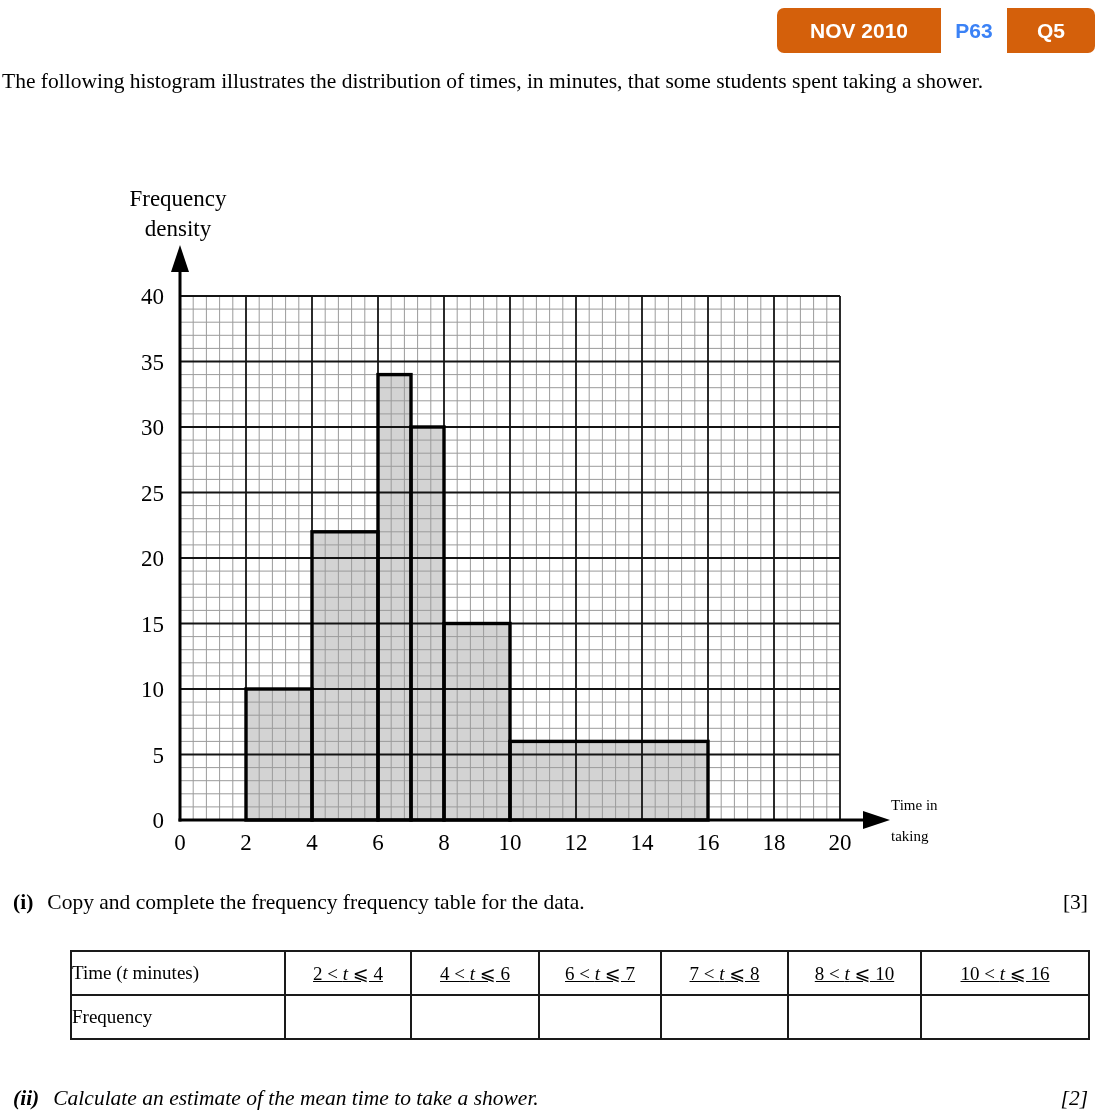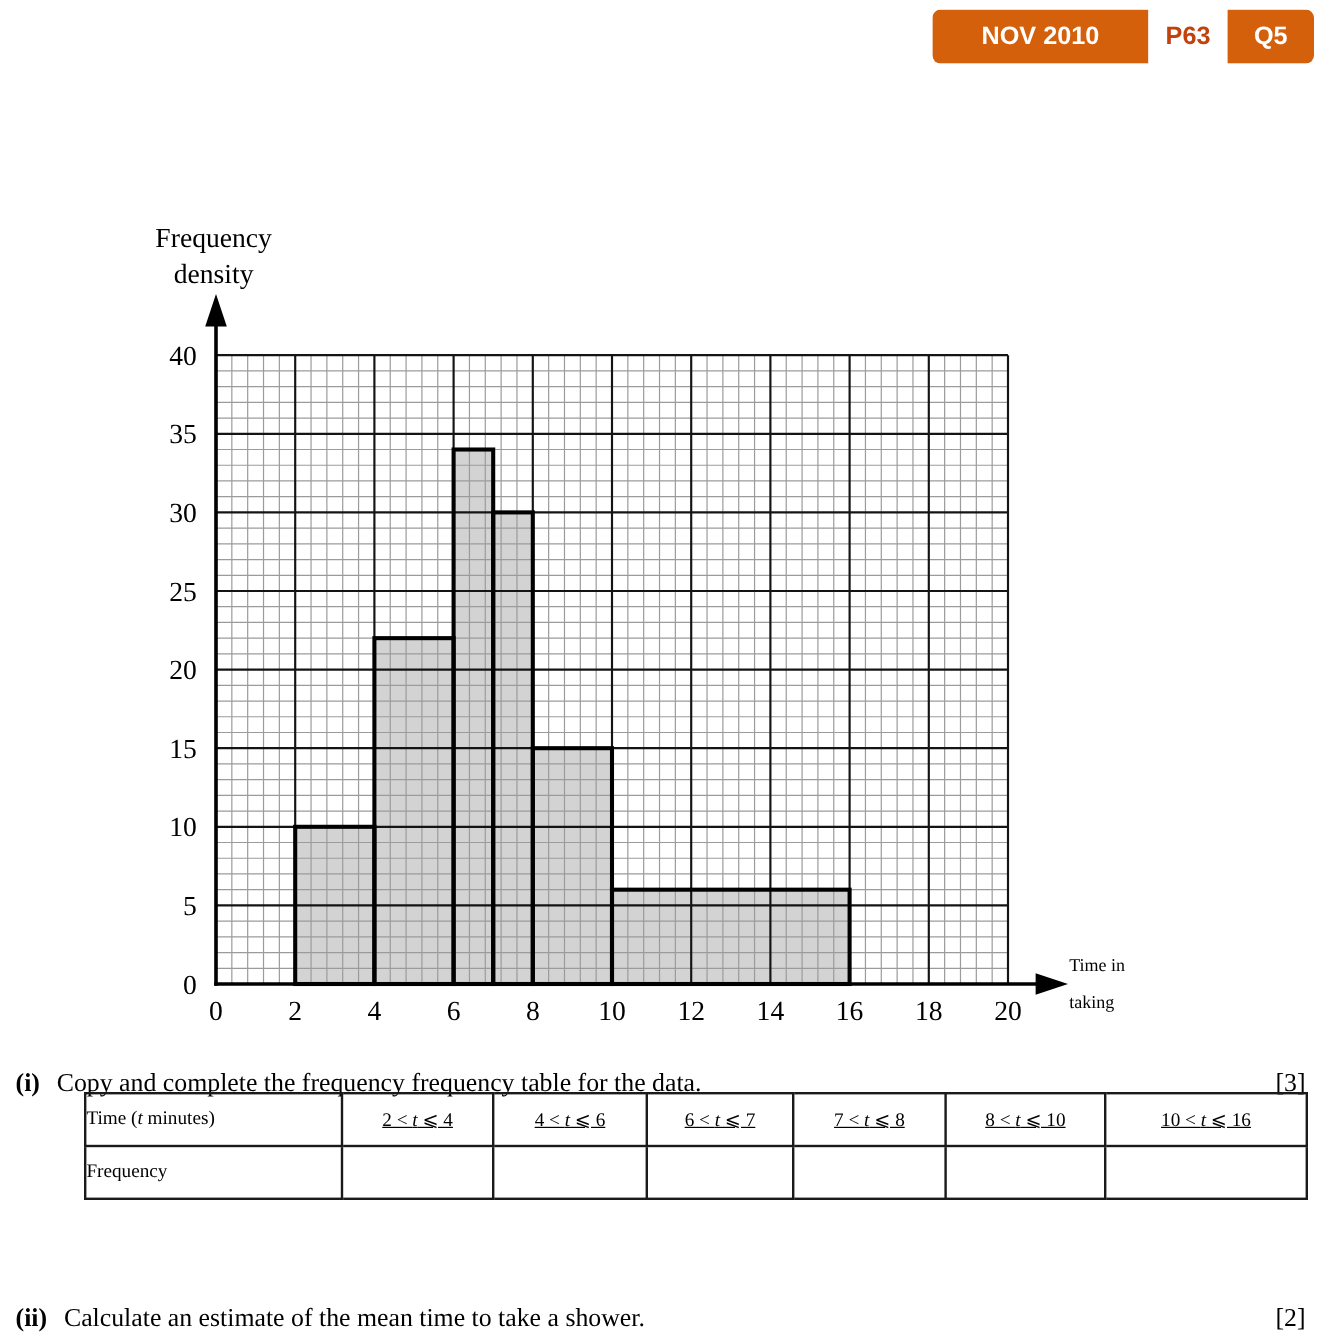--- a/index.html
+++ b/index.html
@@ -6,58 +6,59 @@
   html,body{margin:0;padding:0;background:#fff;}
   body{font-family:"Liberation Serif","DejaVu Serif",serif;color:#000;}
   .page{position:relative;width:1100px;height:1116px;background:#fff;overflow:hidden;}
 
   
   .badge{position:absolute;left:777px;top:8px;width:318px;height:45px;display:flex;
          border-radius:7px;overflow:hidden;
          font-family:"Liberation Sans","DejaVu Sans",sans-serif;font-weight:bold;font-size:21px;}
   .badge .seg{display:flex;align-items:center;justify-content:center;}
   .seg.orange{background:var(--accent);color:#fff;}
-  .seg.white{background:#fff;color:#c2410c;text-align:center;}
-  .seg.s1{width:180px;}
+  .seg.white{background:#fff;color:#3b82f6;text-align:center;}
+  .seg.s1{width:164px;}
   .seg.s2{width:66px;}
   .seg.s3{flex:1;}
 
   .intro{position:absolute;left:2px;top:66px;width:1096px;margin:0;
          font-size:21.5px;line-height:30.5px;text-align:justify;}
 
   .ylab{position:absolute;left:98px;top:184px;width:160px;text-align:center;
         font-size:23px;line-height:30px;z-index:2;}
   .xlab{position:absolute;left:891px;top:790px;font-size:15px;line-height:31px;}
 
   svg.chart{position:absolute;left:60px;top:175px;}
   svg.chart text{font-family:"Liberation Serif","DejaVu Serif",serif;fill:#000;}
 
   .question{position:absolute;left:13px;right:12px;display:flex;font-size:21.5px;}
   .q1{top:890px;}
-  .q2{top:1086px;}
+  .q2{top:1086px;font-style:italic;}
   .qlabel{font-weight:bold;margin-right:14px;white-space:nowrap;}
   .marks{margin-left:auto;padding-left:20px;}
 
-  table.freq{position:absolute;left:70px;top:910px;border-collapse:collapse;table-layout:fixed;
-             font-size:16px;}
+  table.freq{position:absolute;left:70px;top:950px;border-collapse:collapse;table-layout:fixed;
+             font-size:19px;}
   table.freq td{border:2px solid #1a1a1a;height:42px;padding:0;}
   td.lab{padding-left:12px;text-align:left;}
   td.ivl{text-align:center;text-decoration:underline;}
 </style>
 </head>
 <body>
 
 <div class="page">
 
   <div class="badge">
     <span class="seg orange s1">NOV 2010</span>
     <span class="seg white s2">P63</span>
     <span class="seg orange s3">Q5</span>
   </div>
 
+  <p class="intro">The following histogram illustrates the distribution of times, in minutes, that some students spent taking a shower.</p>
 
   <div class="ylab">
     <div>Frequency</div>
     <div>density</div>
   </div>
 
   <svg id="chart" class="chart" width="990" height="690">
       <rect x="186" y="514" width="66" height="131" fill="#d3d3d3"></rect>
       <rect x="252" y="356.8" width="66" height="288.2" fill="#d3d3d3"></rect>
       <rect x="318" y="199.60000000000002" width="33" height="445.4" fill="#d3d3d3"></rect>

